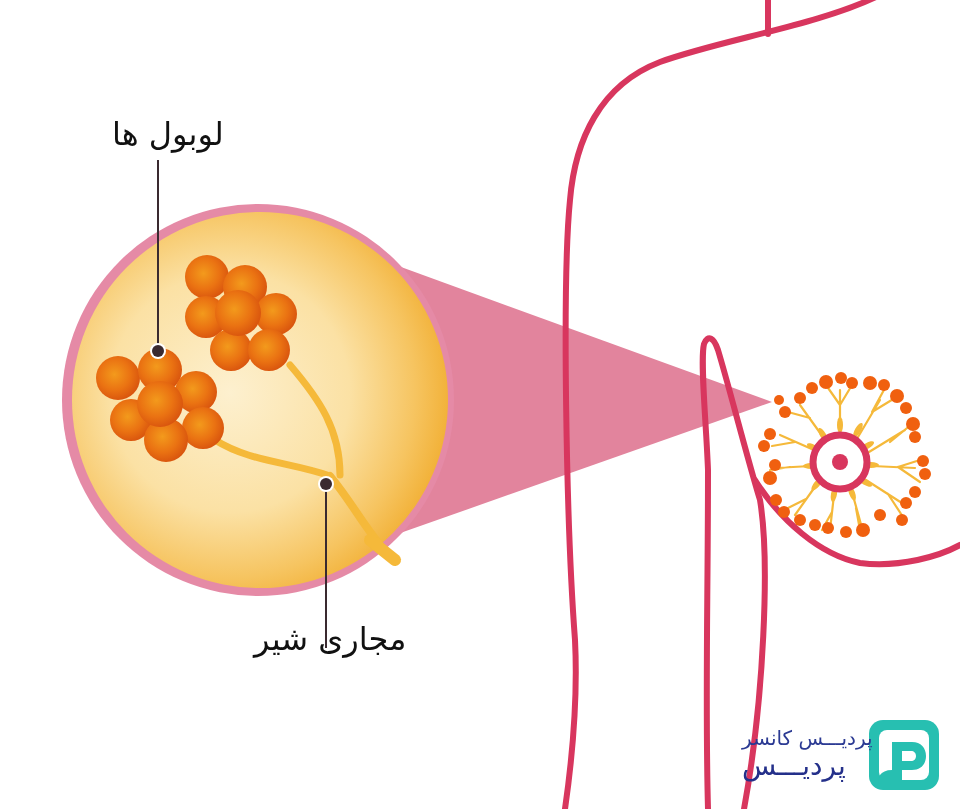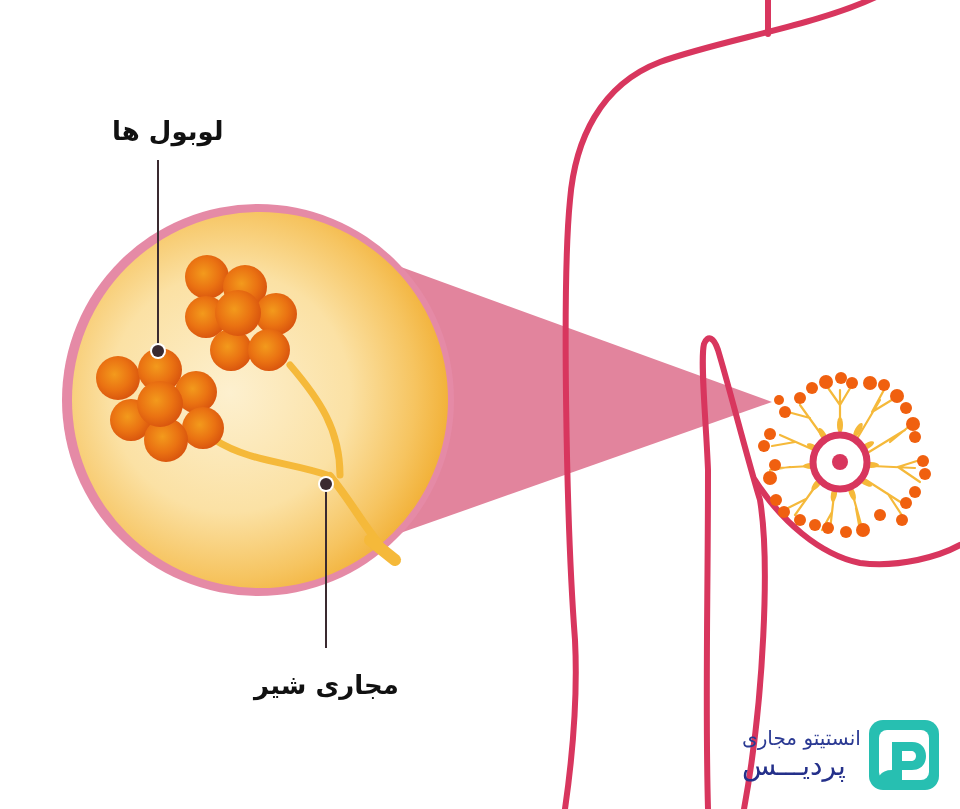--- a/index.html
+++ b/index.html
@@ -1,29 +1,29 @@
 <!DOCTYPE html>
 <html><head>
 <meta charset="utf-8">
 <style>
   html, body { margin: 0; padding: 0; background: #ffffff; }
   body { width: 960px; height: 809px; position: relative; overflow: hidden; font-family: "DejaVu Sans", sans-serif; }
   #canvas { position: absolute; left: 0; top: 0; width: 960px; height: 809px; }
   .label {
     position: absolute;
     font-family: "DejaVu Sans", sans-serif;
-    font-weight: bold;
-    font-size: 26px;
+    font-weight: normal;
+    font-size: 32px;
     color: #111111;
     direction: rtl;
     white-space: nowrap;
     line-height: 1;
   }
   #label-lobules { left: 112px; top: 118px; }
-  #label-ducts { left: 254px; top: 672px; }
+  #label-ducts { left: 254px; top: 623px; }
   .logo-text-top {
     position: absolute; left: 742px; top: 728px;
     font-family: "DejaVu Sans", sans-serif; font-size: 20px; color: #2b3a93;
     direction: rtl; white-space: nowrap; line-height: 1;
   }
   .logo-text-bottom {
     position: absolute; left: 742px; top: 752px;
     font-family: "DejaVu Sans", sans-serif; font-weight: normal; font-size: 28px; color: #24308a;
     direction: rtl; white-space: nowrap; line-height: 1; letter-spacing: 1px;
   }
@@ -170,14 +170,14 @@
     <rect x="869" y="720" width="70" height="70" rx="14" fill="#27bfb1"></rect>
     <rect x="879" y="730" width="50" height="50" rx="8" fill="#ffffff"></rect>
     <path d="M892,742 L912,742 C921,742 926,748 926,756 C926,764 921,770 912,770 L902,770 L902,784 L892,784 Z M902,751 L902,761 L911,761 C914,761 916,759 916,756 C916,753 914,751 911,751 Z" fill="#27bfb1"></path>
     <path d="M892,770 C880,770 876,778 880,786 L892,786 Z" fill="#27bfb1"></path>
   </g>
 </svg>
 
 <div id="label-lobules" class="label">لوبول ها</div>
 <div id="label-ducts" class="label">مجاری شیر</div>
 
-<div class="logo-text-top">انستیتو مجاری</div>
+<div class="logo-text-top">پردیـــس کانسر</div>
 <div class="logo-text-bottom">پردیـــس</div>
 
 </body></html>

